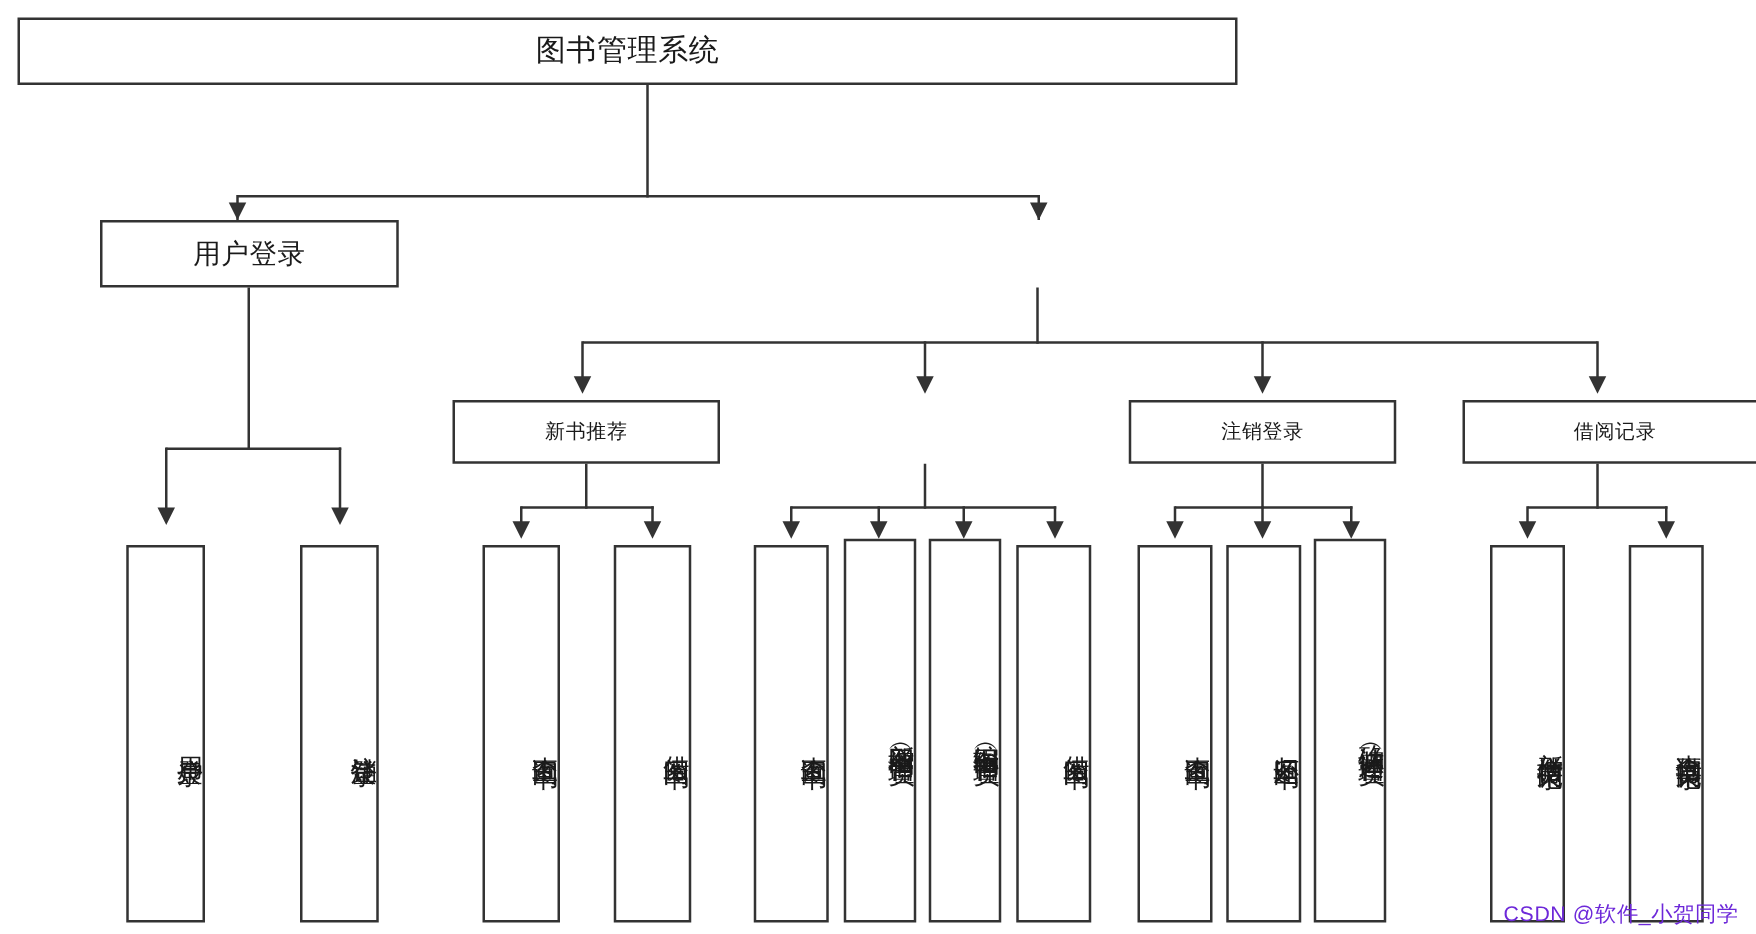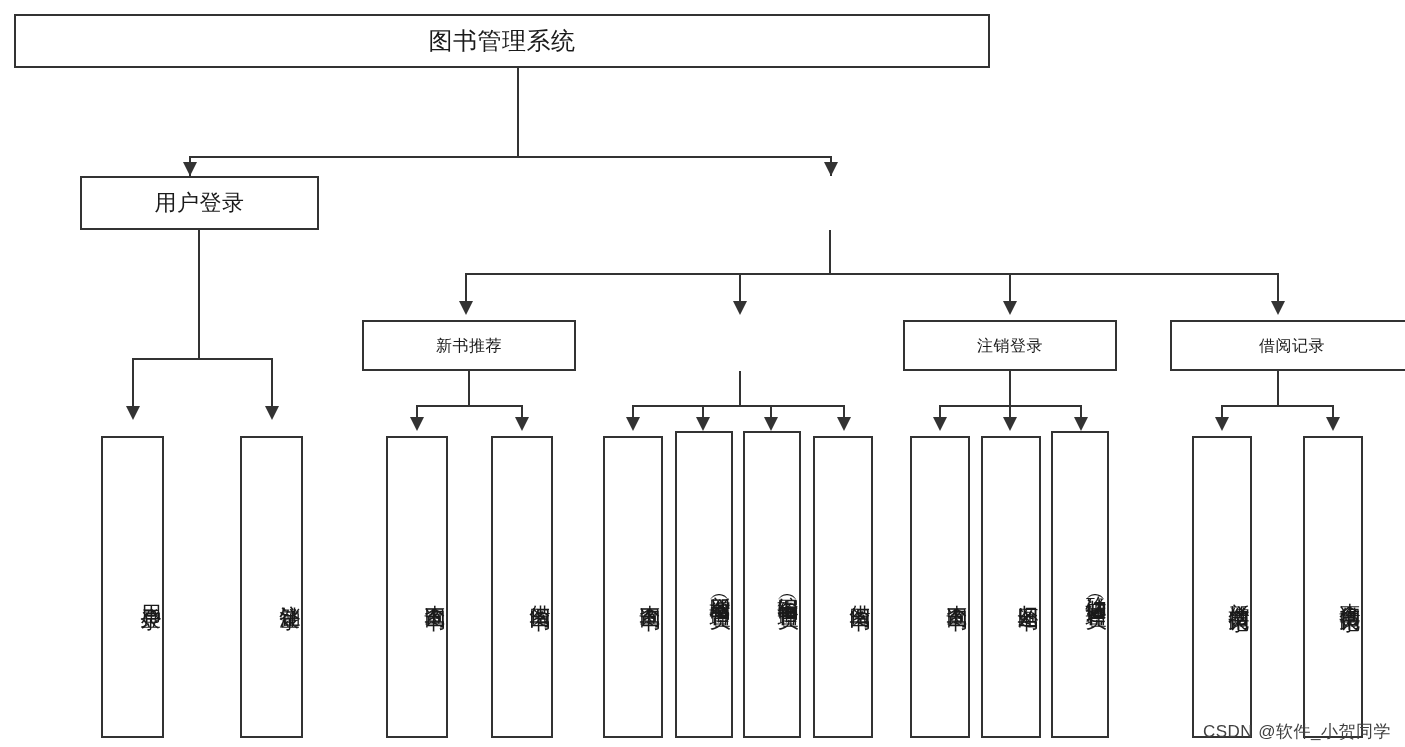--- a/index.html
+++ b/index.html
@@ -52,21 +52,21 @@
     border-left:7px solid transparent;
     border-right:7px solid transparent;
     border-top:14px solid #333333;
   }
   
   #watermark{
     position:absolute;
     right:14px;
     bottom:4px;
     font-size:17px;
-    color:#404040;
+    color:#6d28d9;
     white-space:nowrap;
     letter-spacing:.5px;
     pointer-events:none;
   }
 </style>
 </head>
 <body>
 
 <div id="canvas">
 

